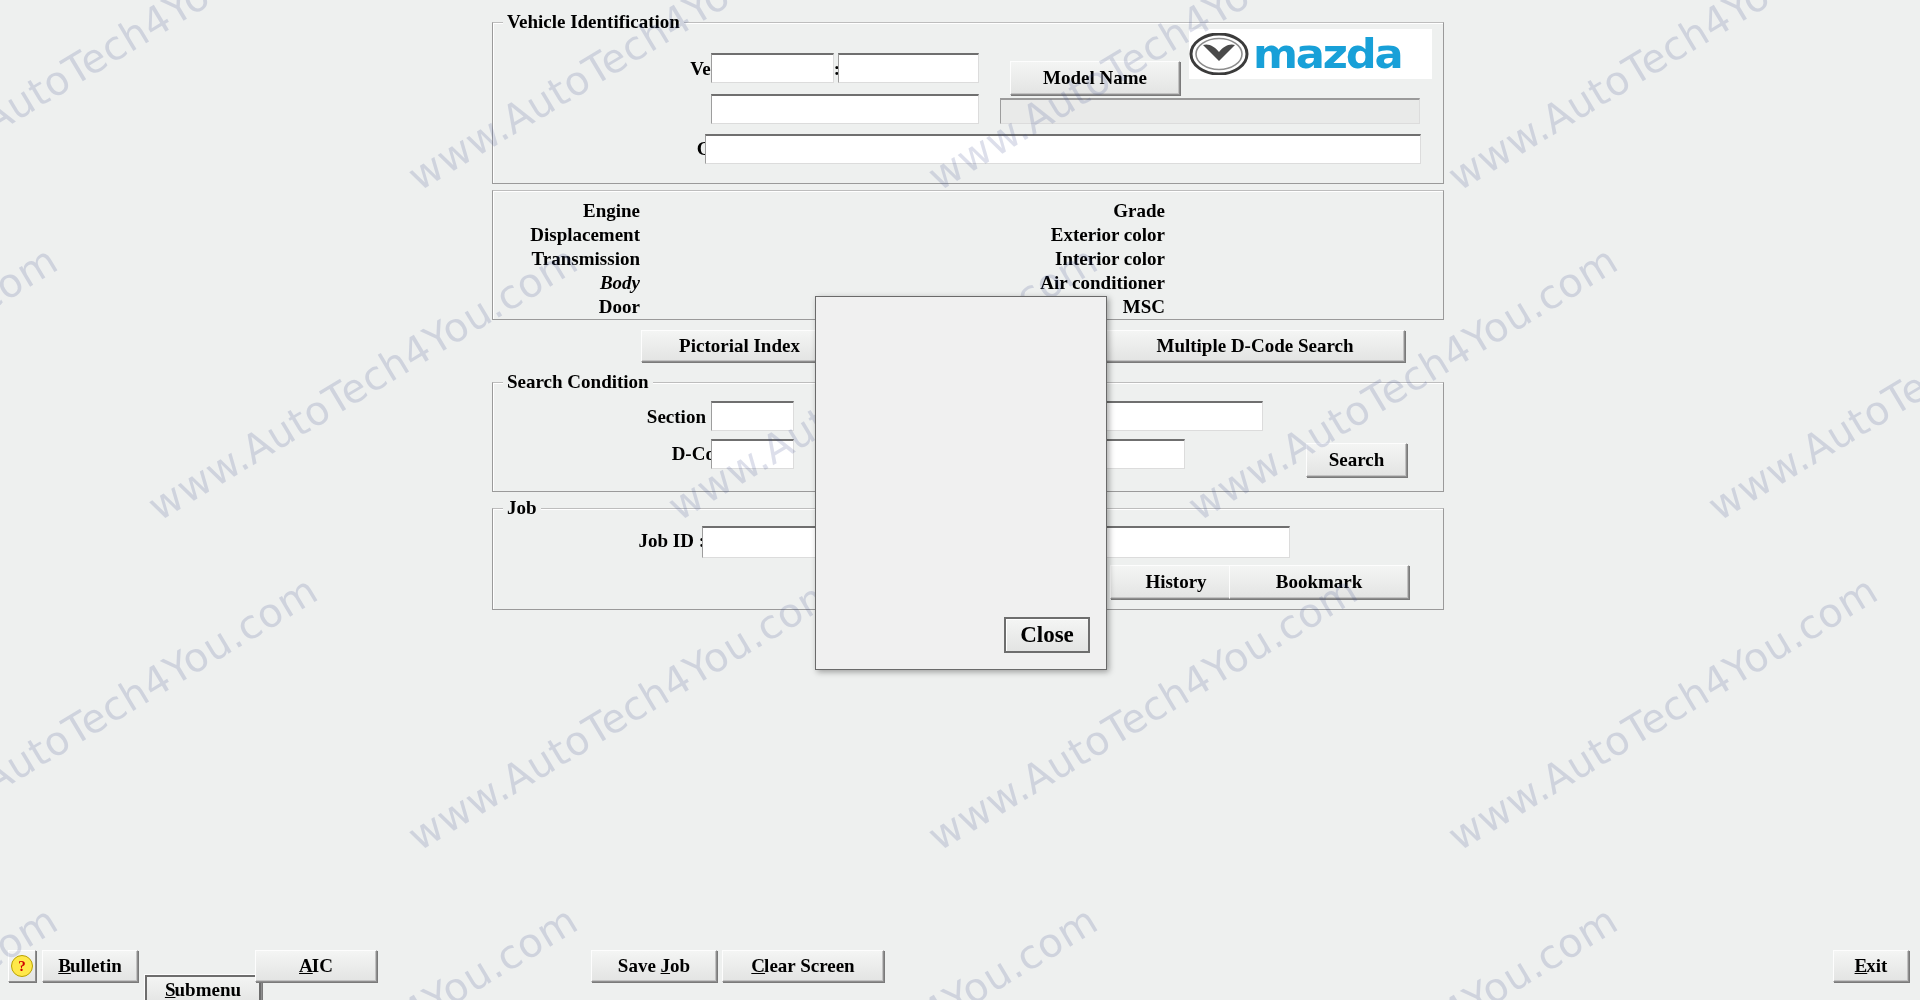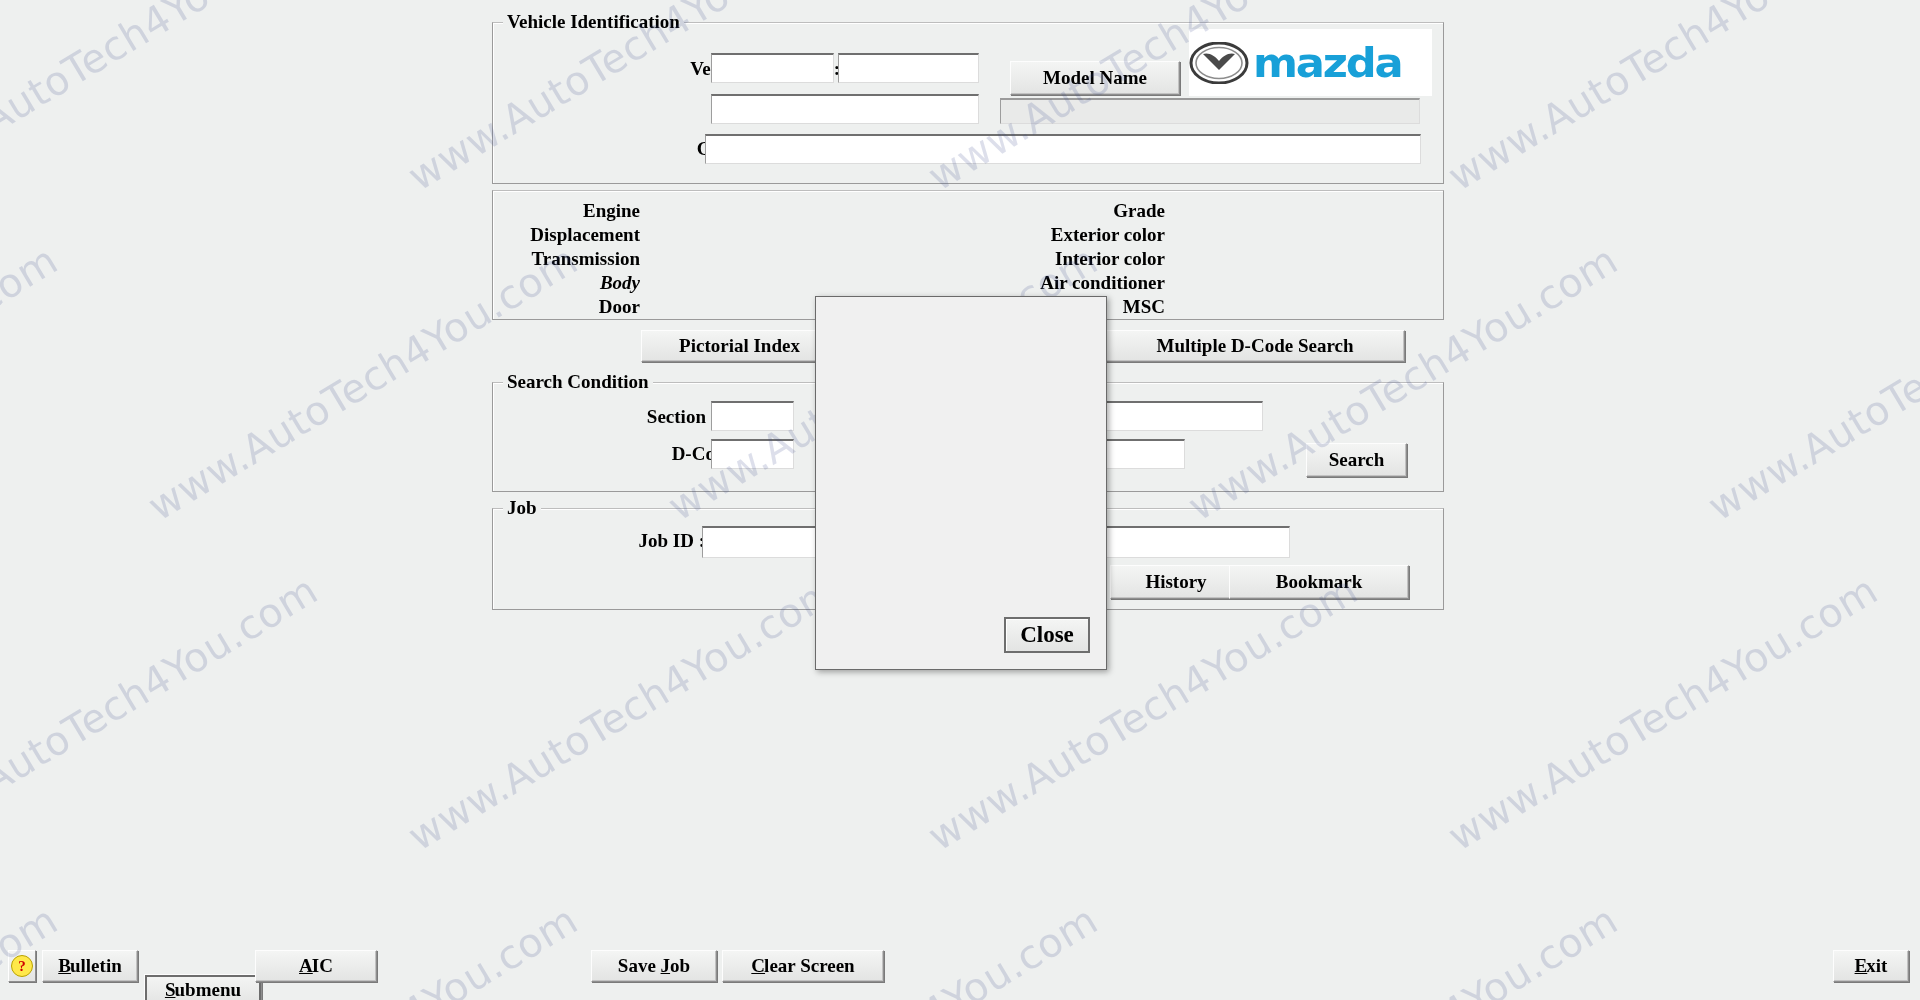--- a/index.html
+++ b/index.html
@@ -219,21 +219,21 @@
 
 <div class="group" style="left:492px;top:22px;width:950px;height:160px;">
   <span class="group-title">Vehicle Identification</span>
 </div>
 
 <span class="lbl" style="left:540px;top:58px;width:300px;">Vehicle No (VIN) :</span>
 <div class="field" style="left:711px;top:53px;width:123px;height:30px;"></div>
 <div class="field" style="left:838px;top:53px;width:141px;height:30px;"></div>
 <div class="btn" style="left:1010px;top:61px;width:170px;height:34px;">Model Name</div>
 
-<div id="logo" style="left:1189px;top:29px;width:243px;height:67px;">
+<div id="logo" style="left:1189px;top:29px;width:243px;height:50px;">
   <svg width="60" height="42" viewBox="0 0 60 42" aria-hidden="true">
     <ellipse cx="30" cy="21" rx="28" ry="20" fill="none" stroke="#3b3b3b" stroke-width="3"></ellipse>
     <ellipse cx="30" cy="21" rx="23" ry="15.5" fill="none" stroke="#8d8d8d" stroke-width="1.6"></ellipse>
     <path d="M30 28 L14 12 C20 10 26 14 30 19 C34 14 40 10 46 12 Z" fill="#4a4a4a"></path>
   </svg>
   <span style="font-family:'DejaVu Sans',sans-serif;font-weight:bold;font-size:40px;
                color:#18a0d8;letter-spacing:-2px;margin-left:4px;
                transform:scaleX(1.08);transform-origin:left center;">mazda</span>
 </div>
 

